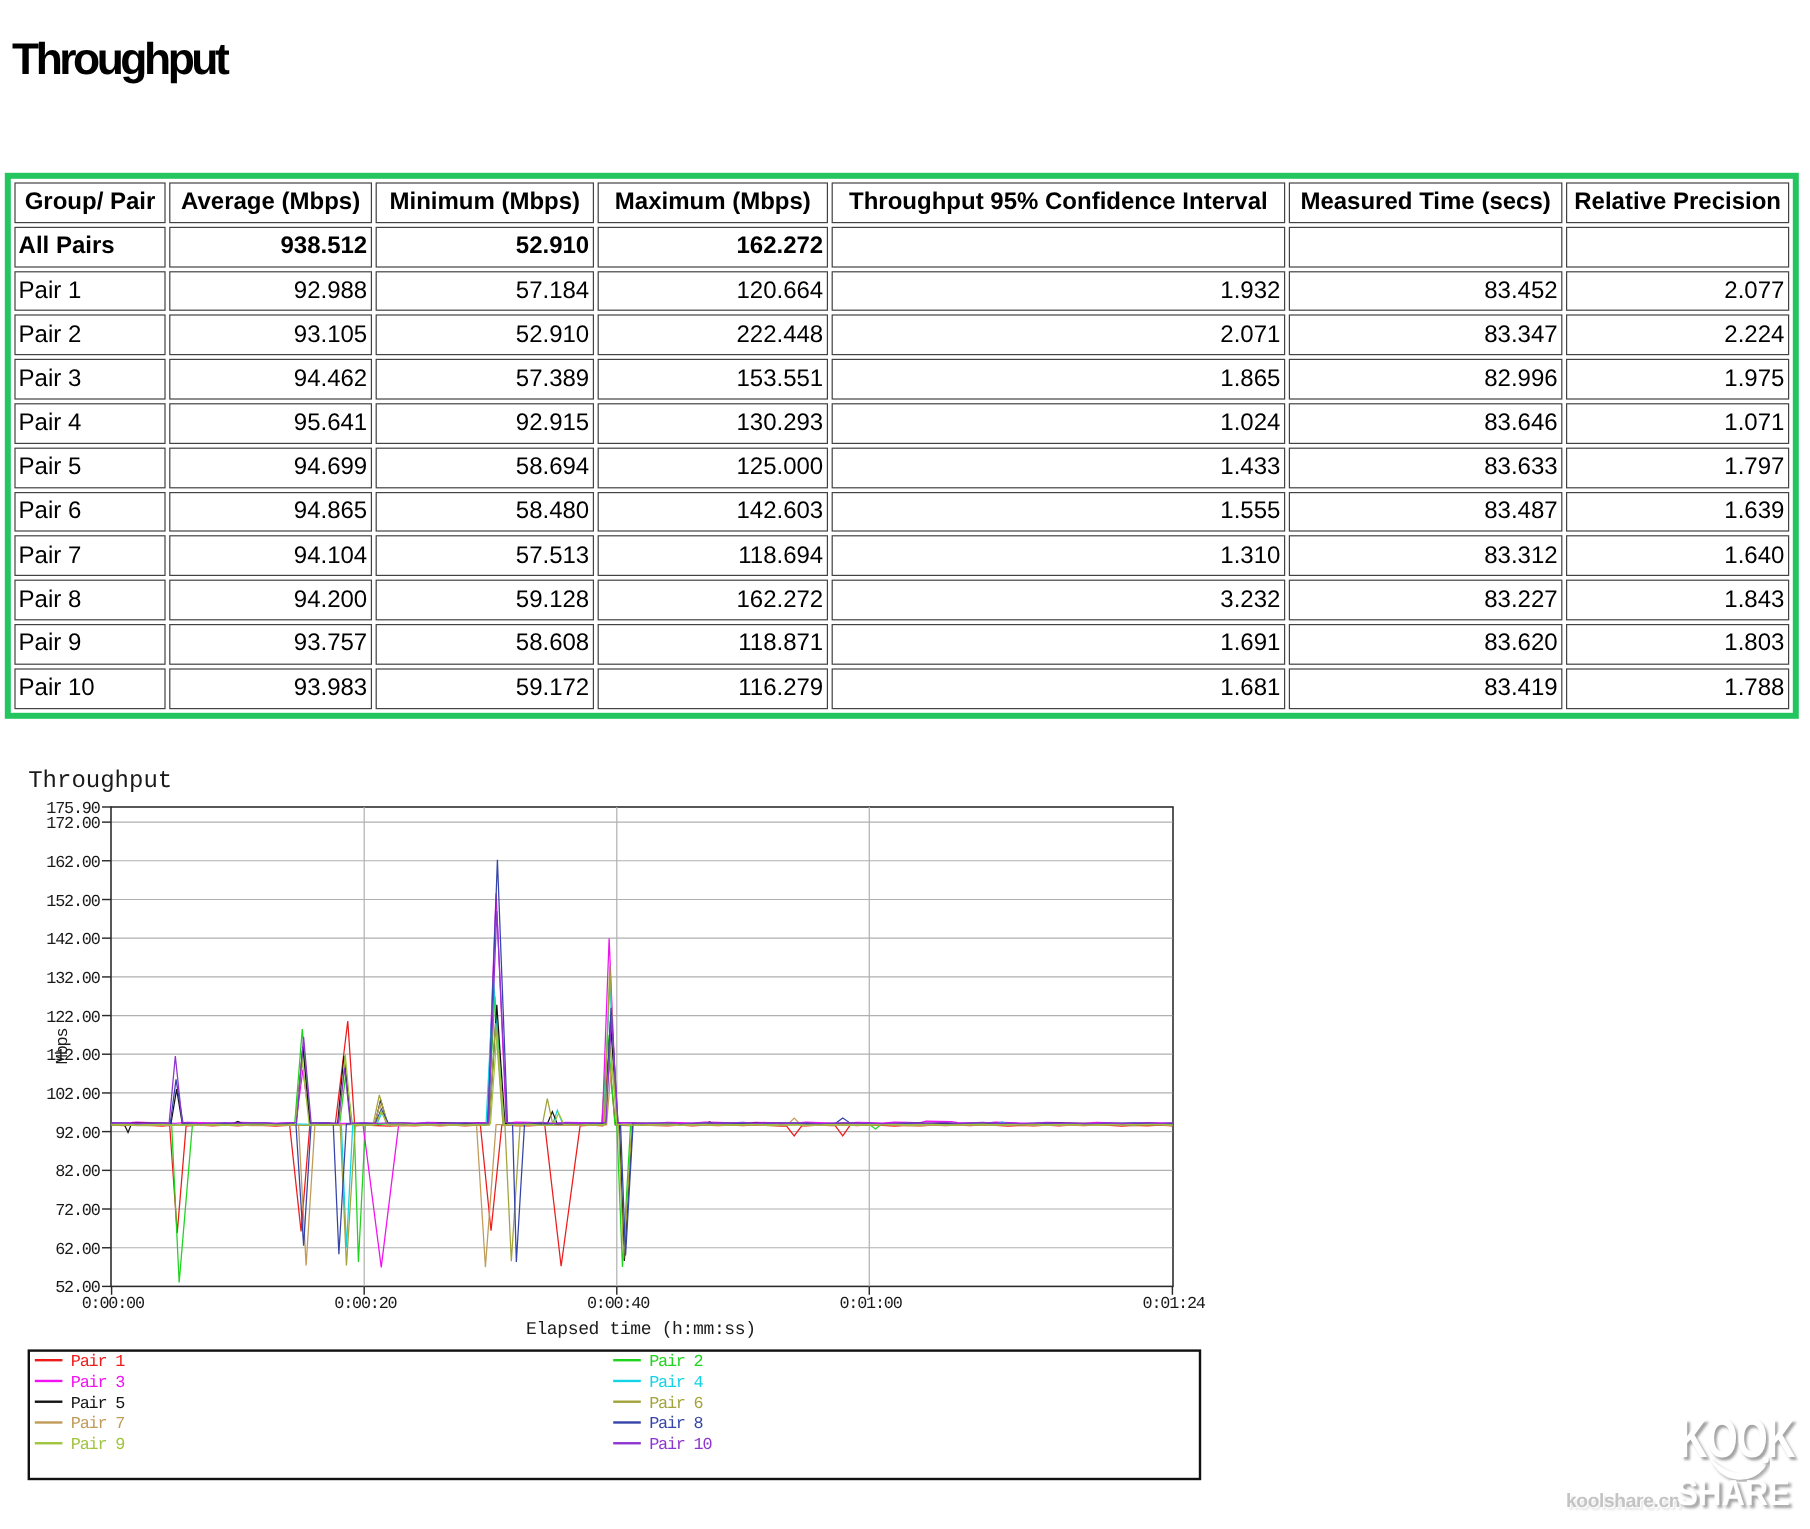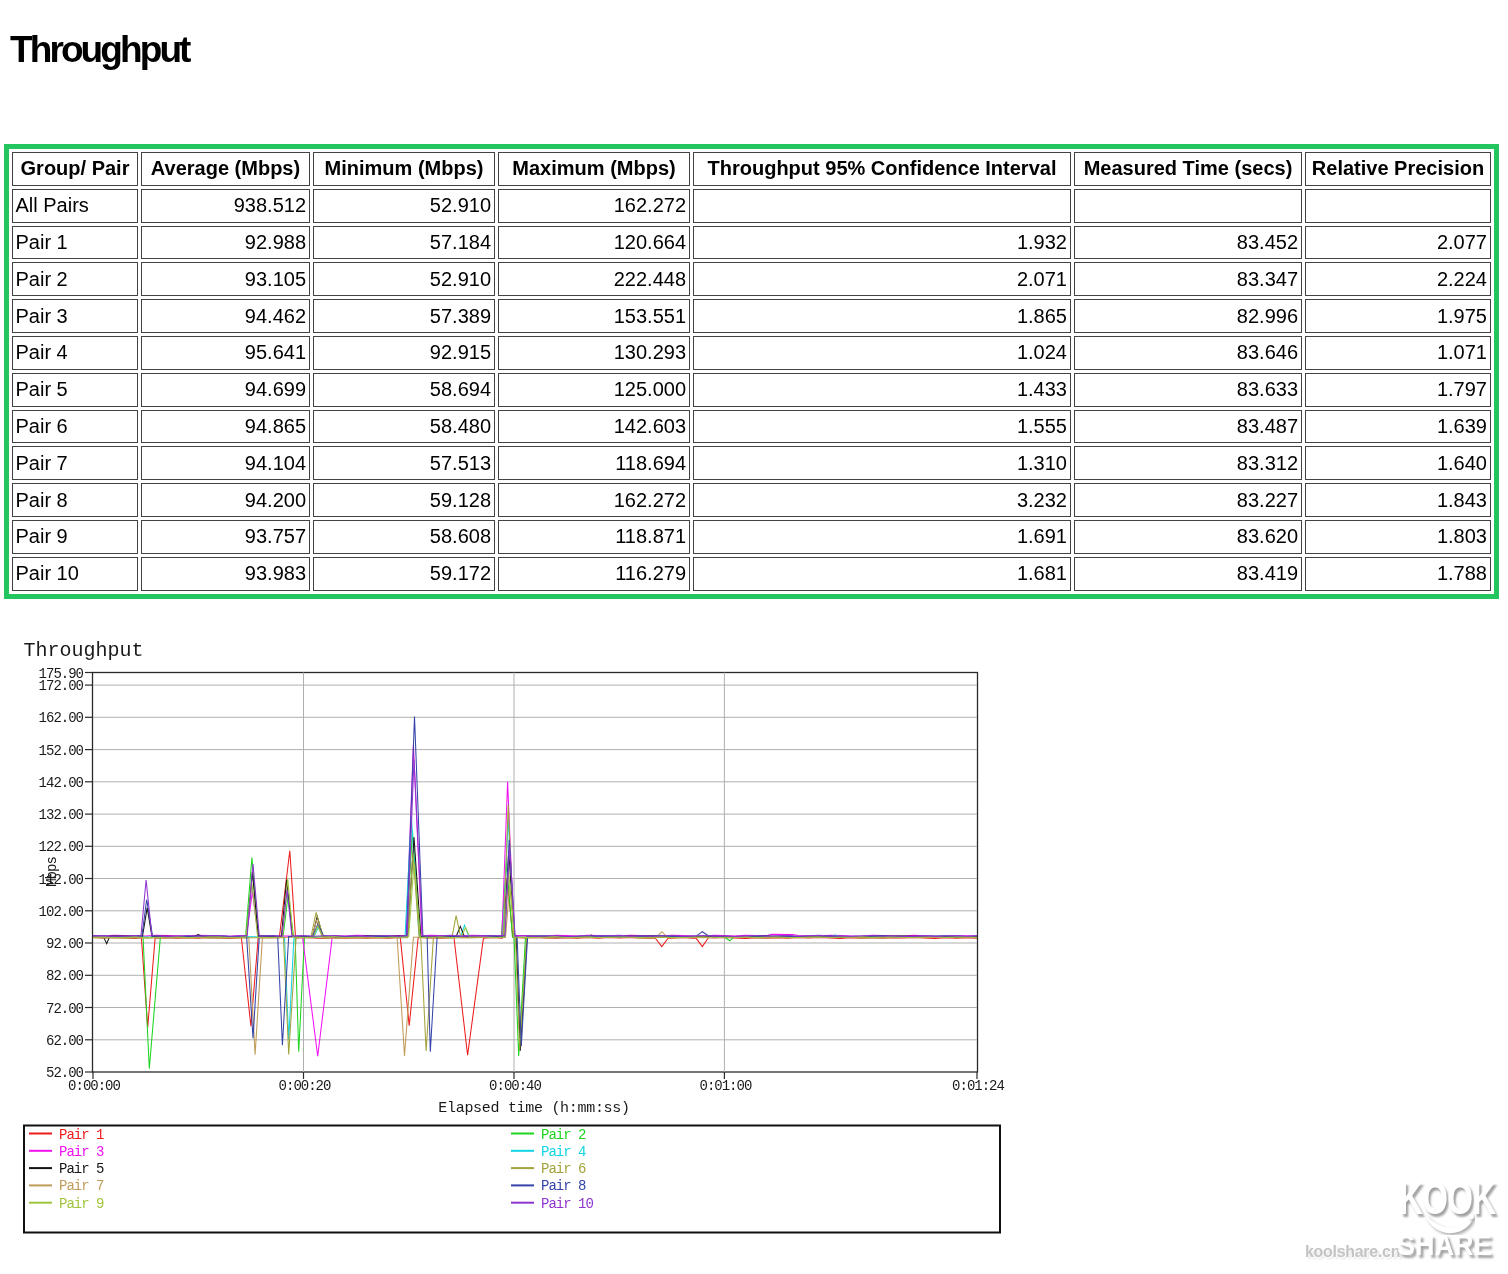--- a/index.html
+++ b/index.html
@@ -1,21 +1,21 @@
 <!DOCTYPE html>
 <html><head><meta charset="utf-8">
 <style>
 html,body{margin:0;padding:0;background:#fff;}
 body{font-family:"Liberation Sans",sans-serif;color:#000;width:1508px;height:1274px;position:relative;overflow:hidden;}
 #title{position:absolute;left:10px;top:29px;font-size:37px;font-weight:bold;letter-spacing:-2.9px;}
 table{position:absolute;left:4px;top:120px;width:1485px;table-layout:fixed;border-collapse:separate;border-spacing:3px;border:5px solid #22c55e;margin-top:24px;}
 th,td{border:1px solid #424242;box-sizing:border-box;height:33.8px;padding:0 3px 0 2.5px;font-size:20px;overflow:hidden;white-space:nowrap;}
 th{text-align:center;font-weight:bold;padding:0;font-size:20px;}
 td.n{text-align:right;}
-td.b{font-weight:normal;}
+td.b{font-weight:bold;}
 #wm{position:absolute;left:1296px;top:1170px;width:212px;height:104px;}
 #wmcn{position:absolute;left:9px;top:73px;font-size:16px;font-weight:bold;color:#c4c4c4;text-shadow:1px 1px 1px #fff,2px 2px 2px #e0e0e0;letter-spacing:-0.3px;text-align:center;}
 #wmkool{position:absolute;left:103px;top:5px;font-size:46px;line-height:1;font-weight:bold;color:#fff;letter-spacing:-1px;transform:scaleX(0.72);transform-origin:left top;text-shadow:3px 3px 2.5px #a2a2a2;}
 #wmsmile{position:absolute;left:127px;top:43px;}
 #wmshare{position:absolute;left:101px;top:60px;font-size:30px;line-height:1;font-weight:bold;color:#fff;transform:scaleX(0.9);transform-origin:left top;text-shadow:3px 3px 2.5px #a2a2a2;}
 </style></head>
 <body>
 <div id="title">Throughput</div>
 <table>
     <colgroup>

